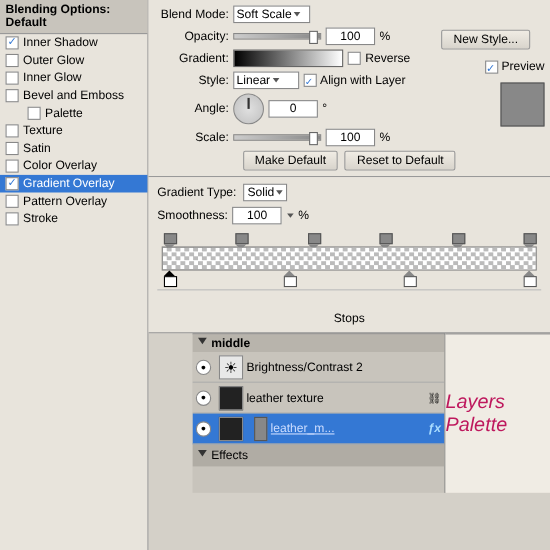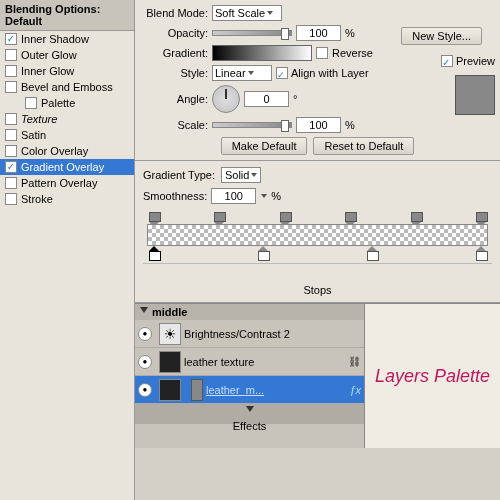--- a/index.html
+++ b/index.html
@@ -368,20 +368,21 @@
       font-size: 11px;
       margin-top: 3px;
       border-top: 1px solid #bbb;
       padding-top: 20px;
     }
 
     
     .layers-panel {
       display: flex;
       height: 145px;
+      margin-left: 40px;
     }
 
     .layers-left {
       width: 230px;
       background: #c8c4bc;
       border-right: 1px solid #888;
       border-top: 1px solid #888;
       overflow: hidden;
     }
 
@@ -460,21 +461,20 @@
     }
 
     .effects-row {
       background: #b0acA4;
       padding: 2px 5px;
       font-size: 11px;
       display: flex;
       align-items: center;
       gap: 4px;
       height: 20px;
-      flex-direction: column;
     }
 
     .triangle-icon {
       width: 0;
       height: 0;
       border-top: 4px solid transparent;
       border-bottom: 4px solid transparent;
       border-left: 6px solid #333;
       cursor: pointer;
     }
@@ -536,21 +536,21 @@
     <span>Inner Glow</span>
   </div>
   <div class="layer-item has-checkbox">
     <div class="layer-checkbox"></div>
     <span>Bevel and Emboss</span>
   </div>
   <div class="layer-item has-checkbox" style="padding-left: 25px;">
     <div class="layer-checkbox"></div>
     <span>Palette</span>
   </div>
-  <div class="layer-item has-checkbox" style=" font-style: italic;">
+  <div class="layer-item has-checkbox" style="">
     <div class="layer-checkbox"></div>
     <span>Texture</span>
   </div>
   <div class="layer-item has-checkbox">
     <div class="layer-checkbox"></div>
     <span>Satin</span>
   </div>
   <div class="layer-item has-checkbox">
     <div class="layer-checkbox"></div>
     <span>Color Overlay</span>
@@ -711,21 +711,21 @@
         <span class="chain-icon">⛓</span>
       </div>
 
       <div class="layer-row selected-row">
         <div class="eye-icon">●</div>
         <div style="width:4px;"></div>
         <div class="layer-thumb" style="background: #222;"></div>
         <div style="width:4px;"></div>
         <div class="layer-thumb" style="background: #888; width:12px; height:22px; border:1px solid #555;"></div>
         <span class="layer-name layer-link" style="color:#ccddff;">leather_m...</span>
-        <span class="fx-symbol" style="color:#aaddff;">ƒx</span>
+        <span class="fx-symbol" style="color:#aaddff;font-weight:bold;">ƒx</span>
       </div>
 
       <div class="effects-row">
         <div class="triangle-icon open"></div>
         <span>Effects</span>
       </div>
     </div>
 
     <div class="layers-right">
       <span class="layers-palette-text">Layers Palette</span>

